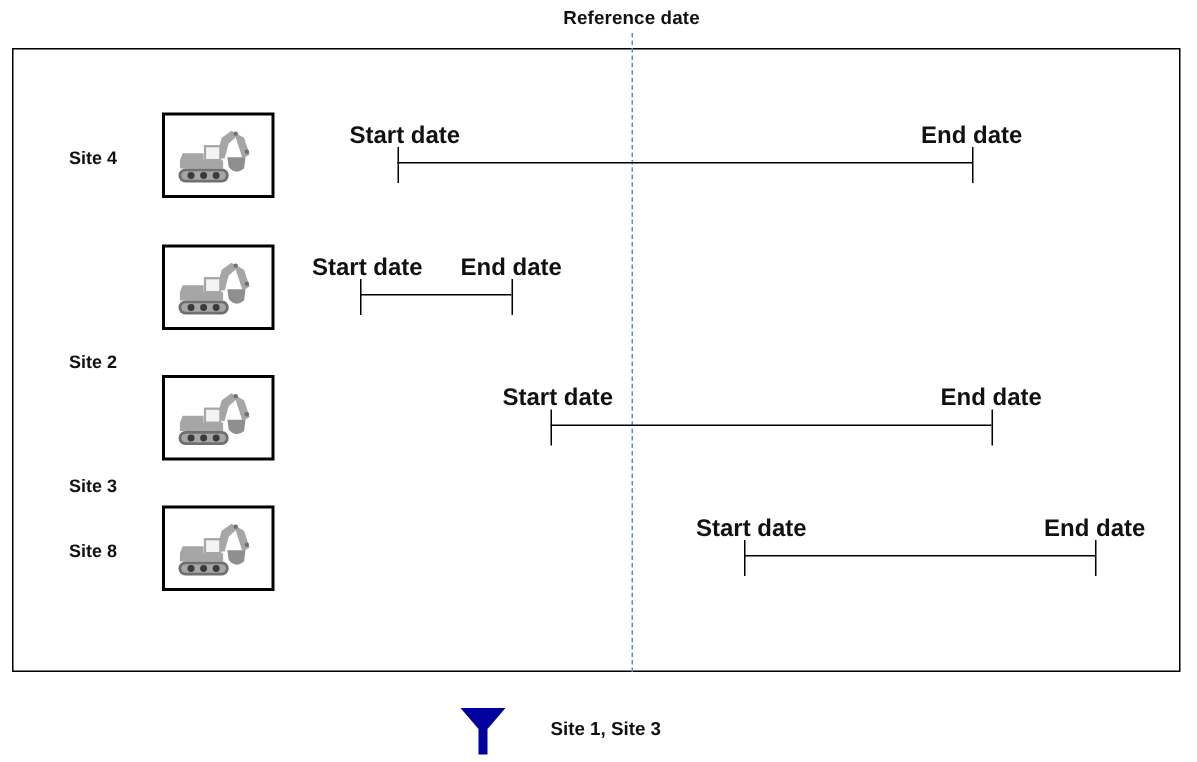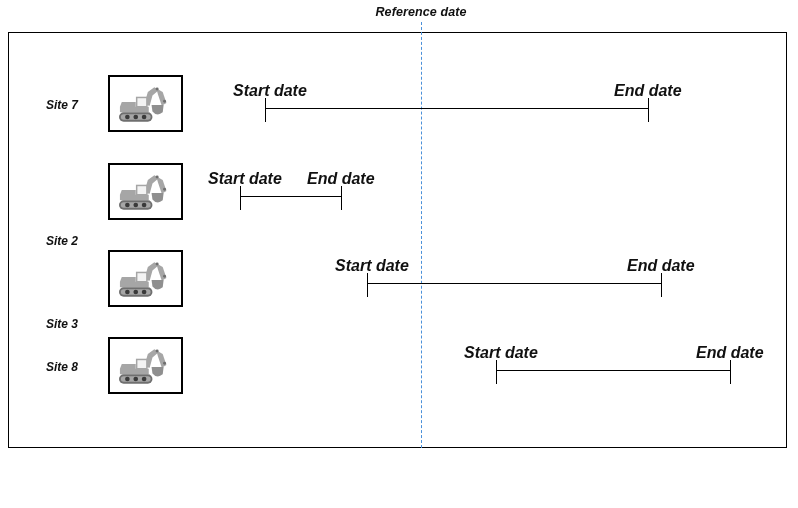--- a/index.html
+++ b/index.html
@@ -13,21 +13,20 @@
     position: relative;
     font-family: "Liberation Sans", sans-serif;
     overflow: hidden;
   }
 
   #stage {
     position: absolute;
     left: 0; top: 0;
     width: 648px;
     height: 508px;
-    font-style: italic;
   }
 
   
   .ref-title {
     position: absolute;
     left: 0;
     top: 5px;
     width: 798px;
     text-align: center;
     font-size: 12.5px;
@@ -143,21 +142,21 @@
   <div class="ref-title">
     <span>Reference date</span>
   </div>
 
   <div class="frame"></div>
 
   <div class="ref-line"></div>
 
   <div id="rows-host">
       <div class="row" style="top: 0px;">
-        <div class="site-label" style="left: 17px; top: 98px;">Site 7</div>
+        <div class="site-label" style="left: 17px; top: 98px;">Site 4</div>
         <div class="icon-card" style="left: 108px; top: 75px;">
           <span style="display: block; width: 100%; height: 100%;">
   <svg viewBox="0 0 75 57" aria-hidden="true">
 
     <path d="M36 30 L40 16 L47 11 L52 14 L45 20 L42 31 Z" fill="#a6a6a6"></path>
 
     <path d="M49 12 L56 16 L60 28 L55 31 L51 19 Z" fill="#a6a6a6"></path>
 
     <circle cx="50" cy="13" r="1.6" fill="#6f6f6f"></circle>
     <circle cx="58" cy="26" r="1.6" fill="#6f6f6f"></circle>
@@ -276,14 +275,23 @@
 </span>
         </div>
         <div class="bar-line" style="left: 496px; width: 234px; top: 370px;"></div>
         <div class="tick" style="left: 496px; top: 360px;"></div>
         <div class="tick" style="left: 730px; top: 360px;"></div>
         <div class="date-label" style="left: 464px; top: 344px;">Start date</div>
         <div class="date-label" style="left: 696px; top: 344px;">End date</div>
       </div>
     </div>
 
+  <div class="legend">
+    <span>
+      <svg class="funnel-icon" viewBox="0 0 38 34" aria-hidden="true">
+        <polygon points="4,2 34,2 22,16 16,16" fill="#00009c"></polygon>
+        <rect x="16" y="16" width="6" height="17" fill="#00009c"></rect>
+      </svg>
+    </span>
+    <span class="legend-text">Site 1, Site 3</span>
+  </div>
 
 </div>
 
 </body></html>

